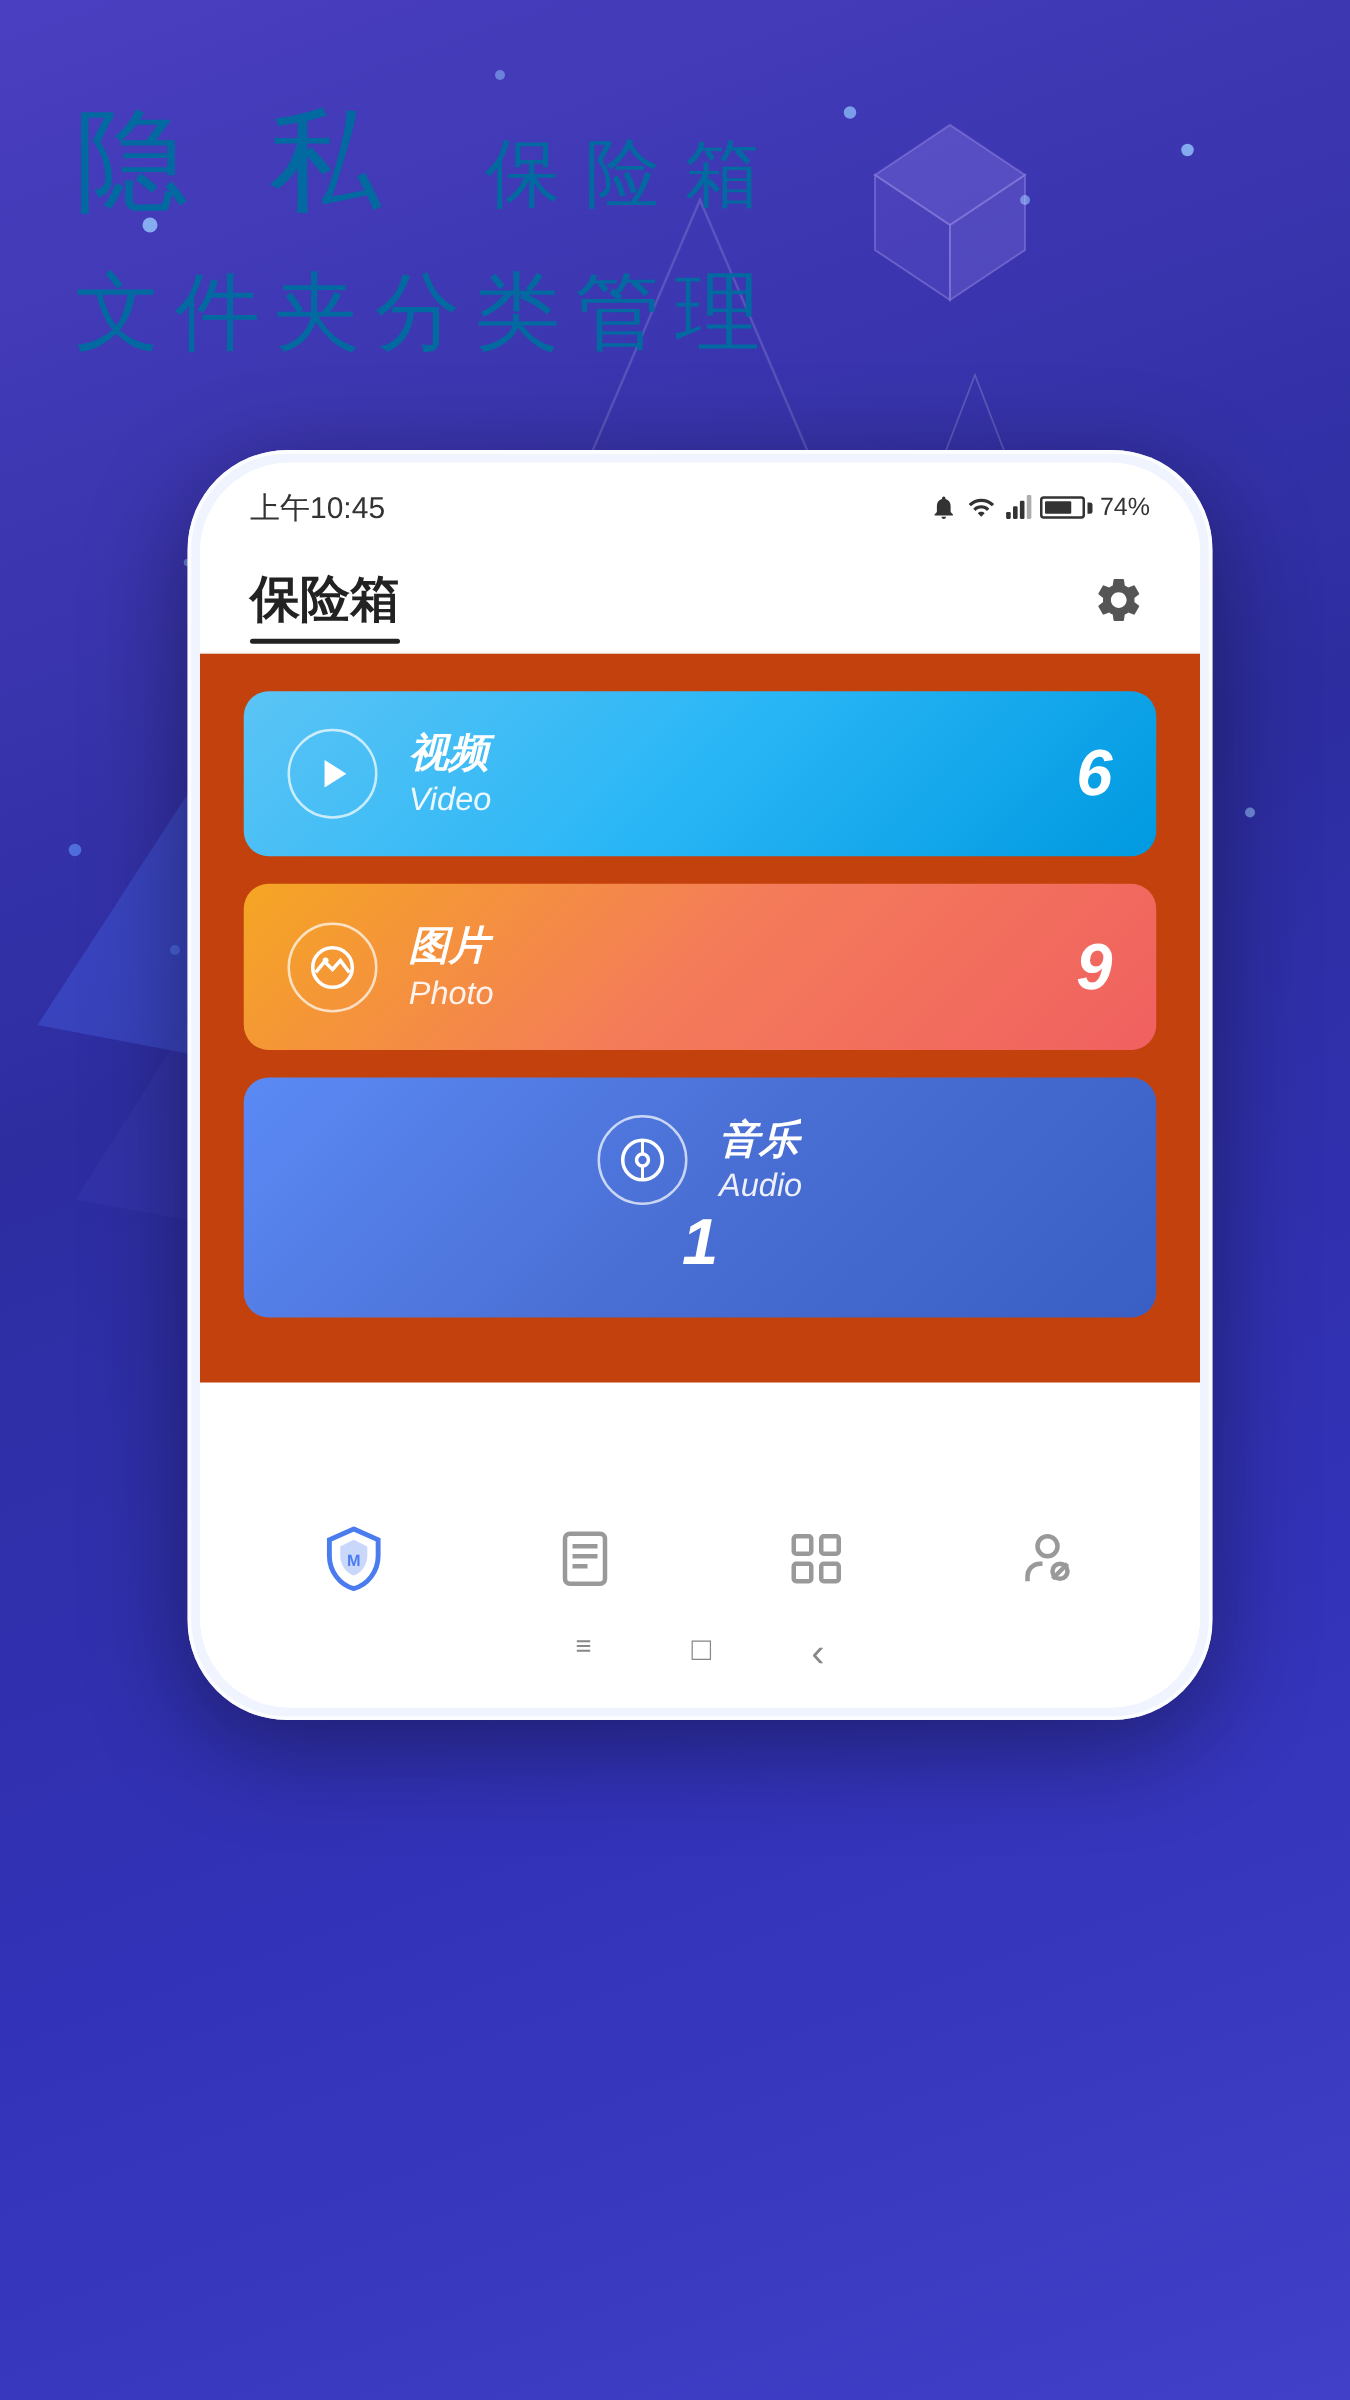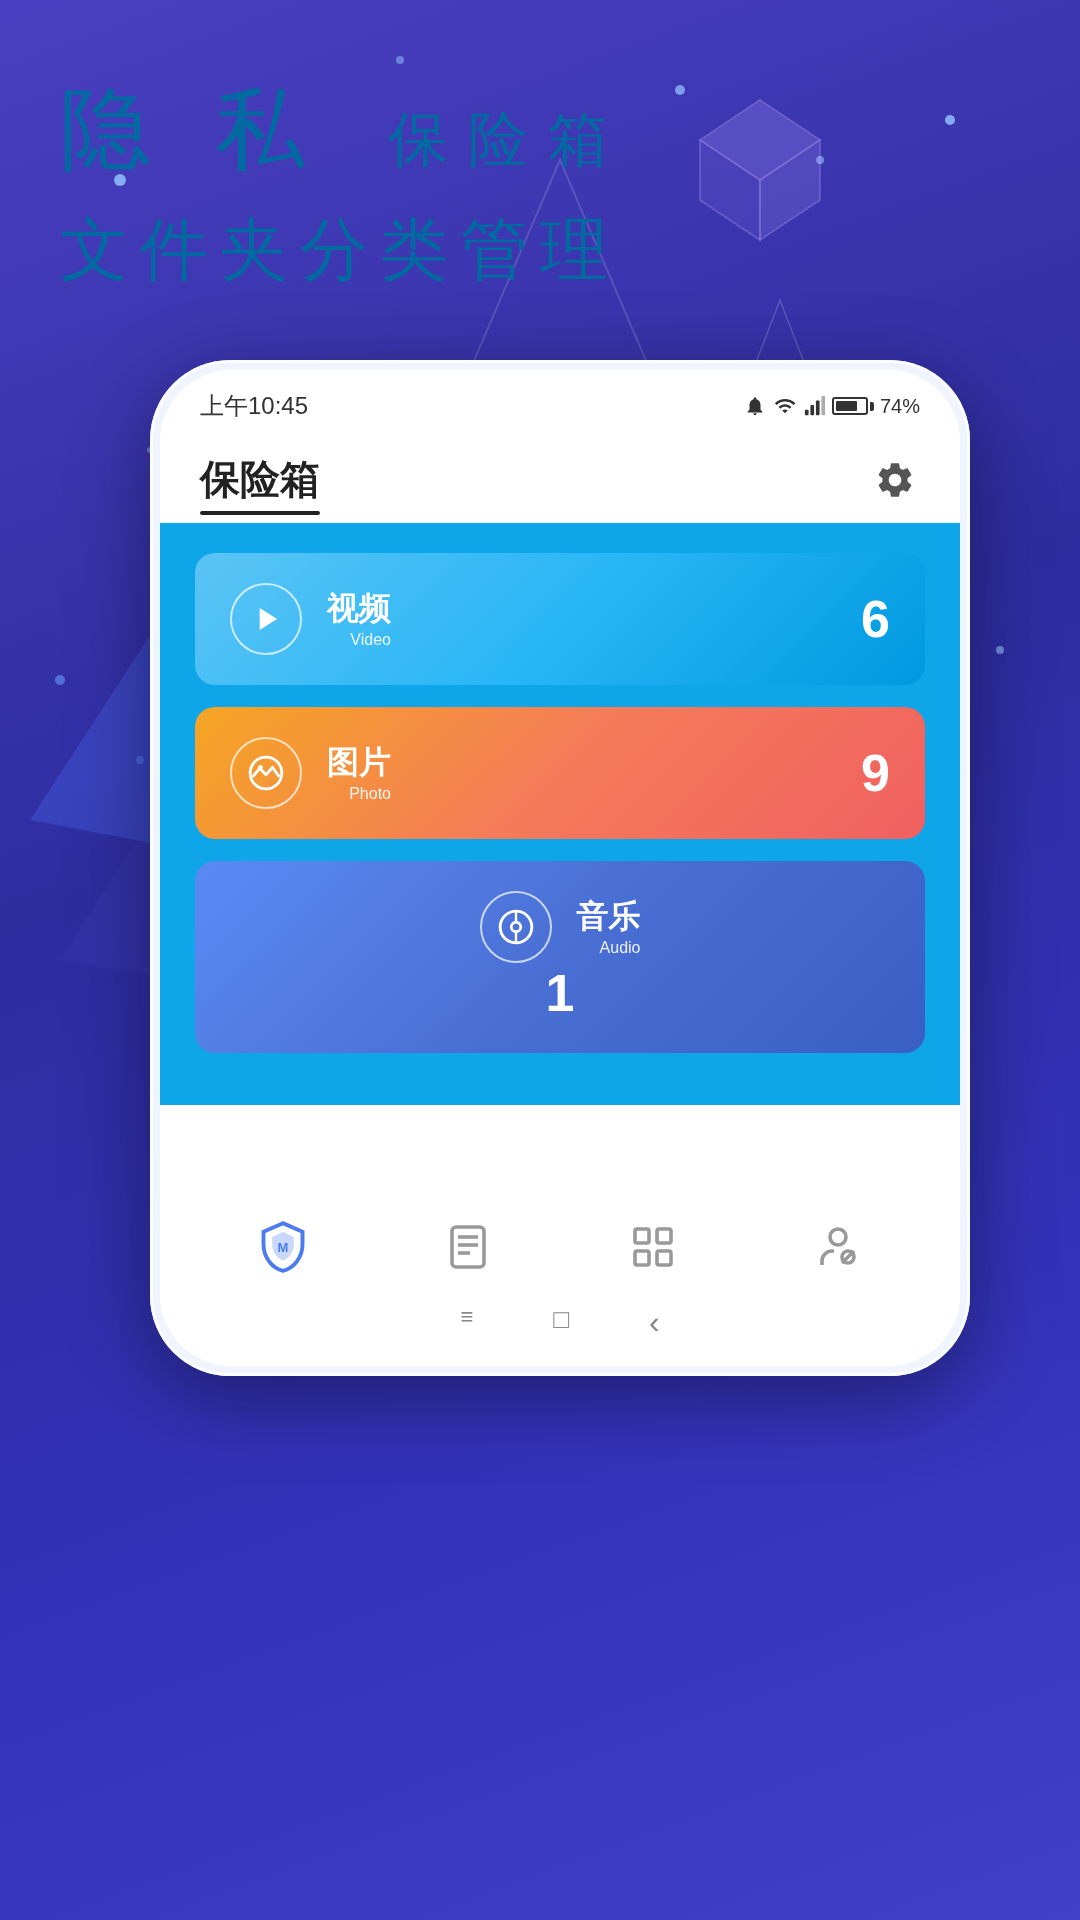--- a/index.html
+++ b/index.html
@@ -127,22 +127,23 @@
       height: 50px;
       display: flex;
       align-items: center;
       justify-content: center;
       cursor: pointer;
     }
 
     
     .content-area {
       padding: 30px 35px;
-      background: #0ea5e9;
+      background: #c2410c;
       flex: 1;
+      font-style: italic;
     }
 
     
     .category-card {
       border-radius: 20px;
       padding: 30px 35px;
       margin-bottom: 22px;
       display: flex;
       align-items: center;
       justify-content: space-between;
@@ -170,21 +171,21 @@
       color: white;
     }
 
     .card-title-cn {
       font-size: 32px;
       font-weight: 600;
       line-height: 1.2;
     }
 
     .card-title-en {
-      font-size: 16px;
+      font-size: 26px;
       opacity: 0.9;
       margin-top: 3px;
       text-align: right;
     }
 
     .card-count {
       font-size: 52px;
       font-weight: 700;
       color: white;
     }

